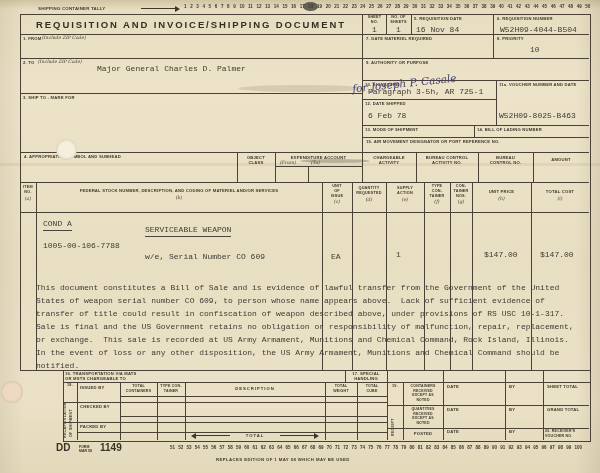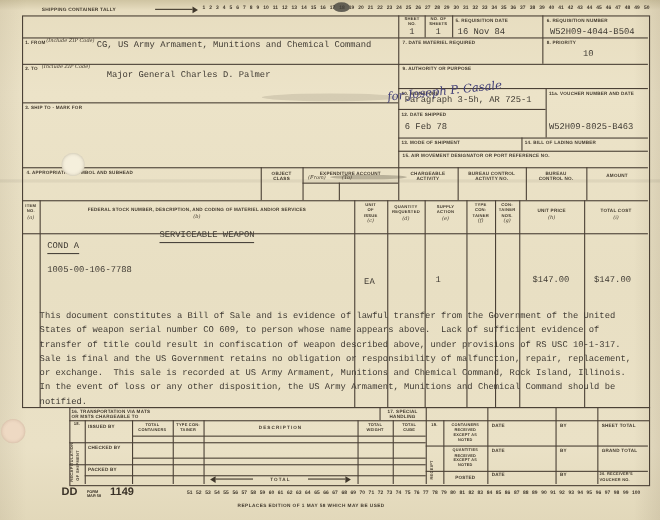--- a/index.html
+++ b/index.html
@@ -45,40 +45,40 @@
   <div class="arrowline right" style="left:141px;top:8px;width:34px"></div>
   <div class="nums" style="left:184px;top:5px;width:408px;word-spacing:2.4px">1 2 3 4 5 6 7 8 9 10 11 12 13 14 15 16 17 18 19 20 21 22 23 24 25 26 27 28 29 30 31 32 33 34 35 36 37 38 39 40 41 42 43 44 45 46 47 48 49 50</div>
   <div class="smudge" style="left:303px;top:2px;width:15px;height:9px"></div>
 
   <div class="stain" style="left:238px;top:85px;width:125px;height:7px;background:rgba(110,100,85,.18)"></div>
   <div class="stain" style="left:300px;top:159px;width:70px;height:4px;background:rgba(70,62,50,.30)"></div>
   <div class="stain" style="left:0;top:163px;width:600px;height:3px;border-radius:0;background:rgba(0,0,0,.05)"></div>
 
   <div class="frame" style="left:20px;top:14px;width:569px;height:355px"></div>
 
+  <div class="title" style="left:20px;top:20px;width:342px">REQUISITION AND INVOICE/SHIPPING DOCUMENT</div>
   <i class="vl" style="left:362px;top:14px;height:168px"></i>
   <i class="vl" style="left:386px;top:14px;height:20px"></i>
   <i class="vl" style="left:411px;top:14px;height:20px"></i>
   <i class="vl" style="left:493px;top:14px;height:44px"></i>
   <i class="hl" style="left:20px;top:34px;width:569px"></i>
   <div class="lbl ctr" style="left:364px;top:15px;width:21px;font-size:3.8px">SHEET
 NO.</div>
   <div class="lbl ctr" style="left:387px;top:15px;width:23px;font-size:3.8px">NO. OF
 SHEETS</div>
   <div class="lbl" style="left:414px;top:16px">5. REQUISITION DATE</div>
   <div class="lbl" style="left:497px;top:16px">6. REQUISITION NUMBER</div>
   <div class="typ" style="left:372px;top:25px">1</div>
   <div class="typ" style="left:396px;top:25px">1</div>
   <div class="typ" style="left:416px;top:25px">16 Nov 84</div>
   <div class="typ" style="left:500px;top:25px">W52H09-4044-B504</div>
 
   <i class="hl" style="left:20px;top:58px;width:569px"></i>
   <div class="lbl" style="left:23px;top:36px">1. FROM</div>
   <div class="sub" style="left:42px;top:36px">(Include ZIP Code)</div>
-  <div class="typ" style="left:88px;top:37px">CG, US Army Armament, Munitions and Chemical Command</div>
   <div class="lbl" style="left:366px;top:36px">7. DATE MATERIEL REQUIRED</div>
   <div class="lbl" style="left:497px;top:36px">8. PRIORITY</div>
   <div class="typ" style="left:530px;top:45px">10</div>
 
   <i class="hl" style="left:20px;top:93px;width:342px"></i>
   <div class="lbl" style="left:23px;top:60px">2. TO</div>
   <div class="sub" style="left:38px;top:60px">(Include ZIP Code)</div>
   <div class="typ" style="left:97px;top:64px">Major General Charles D. Palmer</div>
   <div class="lbl" style="left:366px;top:60px">9. AUTHORITY OR PURPOSE</div>
   <div class="typ" style="left:368px;top:87px">Paragraph 3-5h, AR 725-1</div>
@@ -156,22 +156,23 @@
   <div class="lbl ctr" style="left:450px;top:184px;width:22px;font-size:3.8px">CON-
 TAINER
 NOS.</div>
   <div class="sub" style="left:450px;top:200px;width:22px">(g)</div>
   <div class="lbl ctr" style="left:472px;top:189px;width:59px">UNIT PRICE</div>
   <div class="sub" style="left:472px;top:197px;width:59px">(h)</div>
   <div class="lbl ctr" style="left:531px;top:189px;width:58px">TOTAL COST</div>
   <div class="sub" style="left:531px;top:197px;width:58px">(i)</div>
 
   <div class="typ u" style="left:43px;top:219px">COND A</div>
-  <div class="typ u" style="left:145px;top:209px">SERVICEABLE WEAPON</div>
+  <div class="typ u" style="left:145px;top:225px">SERVICEABLE WEAPON</div>
   <div class="typ" style="left:43px;top:241px">1005-00-106-7788</div>
+  <div class="typ" style="left:145px;top:252px">w/e, Serial Number CO 609</div>
   <div class="typ" style="left:331px;top:252px">EA</div>
   <div class="typ" style="left:396px;top:250px">1</div>
   <div class="typ" style="left:484px;top:250px">$147.00</div>
   <div class="typ" style="left:540px;top:250px">$147.00</div>
   <div class="typ" style="left:36px;top:281px;line-height:13px">This document constitutes a Bill of Sale and is evidence of lawful transfer from the Government of the United
 States of weapon serial number CO 609, to person whose name appears above.  Lack of sufficient evidence of
 transfer of title could result in confiscation of weapon described above, under provisions of RS USC 10-1-317.
 Sale is final and the US Government retains no obligation or responsibility of malfunction, repair, replacement,
 or exchange.  This sale is recorded at US Army Armament, Munitions and Chemical Command, Rock Island, Illinois.
 In the event of loss or any other disposition, the US Army Armament, Munitions and Chemical Command should be

